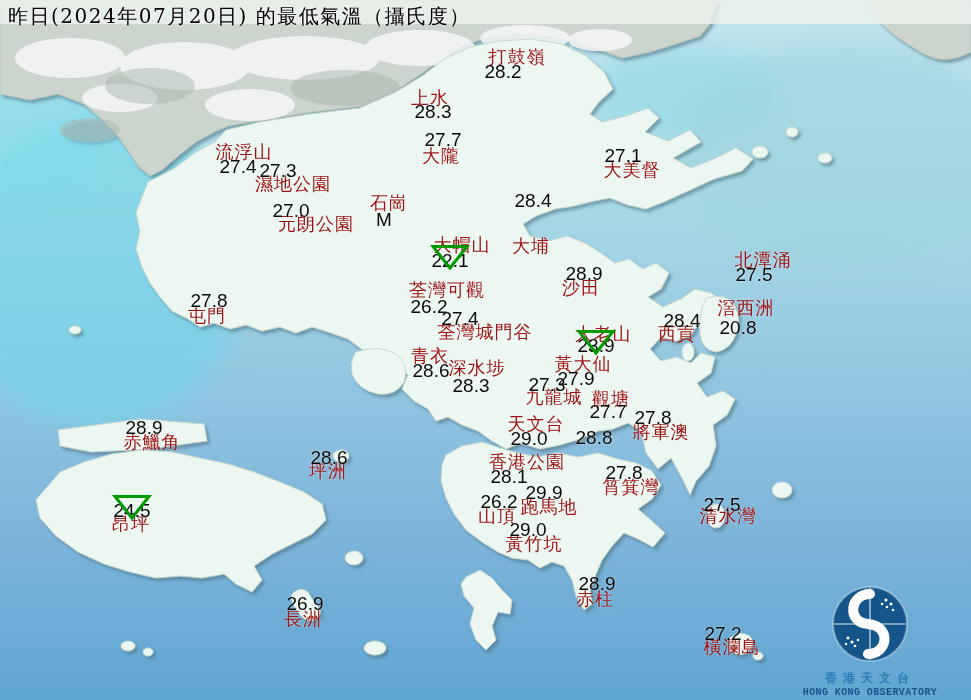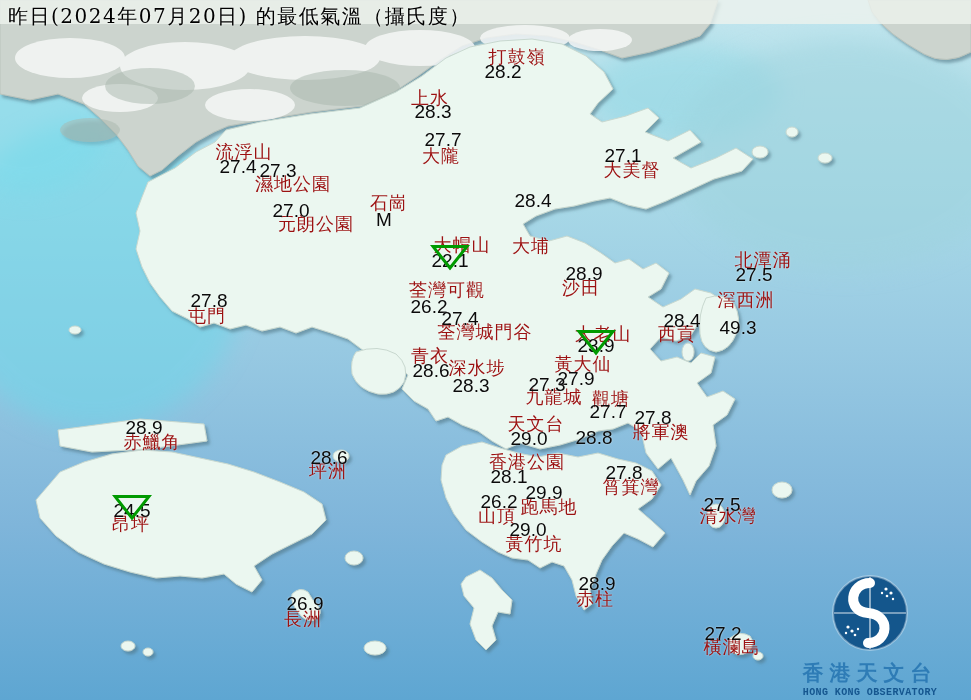--- a/index.html
+++ b/index.html
@@ -26,21 +26,21 @@
     font-size:19px; color:var(--value-color,#0a0a0a);
     white-space:nowrap; text-shadow:0 0 2px rgba(255,255,255,.65);
   }
   .s-marker { position:absolute; transform:translate(-50%,-50%); z-index:21; pointer-events:none; }
   .logo {
     position:absolute; right:6px; bottom:2px; width:190px; z-index:30;
     text-align:center;
   }
   .logo .cn {
     font-family:"DejaVu Serif","Liberation Serif",serif;
-    font-size:21px; font-weight:bold; letter-spacing:6px; color:#2e7cb6;
+    font-size:12px; font-weight:bold; letter-spacing:6px; color:#2e7cb6;
     margin-top:2px; white-space:nowrap;
   }
   .logo .en {
     font-size:10px; font-weight:bold; color:#15568f; letter-spacing:.4px; white-space:nowrap;font-family:Liberation Mono, monospace;
   }
 </style>
 </head>
 <body>
 
 <div class="stage">
@@ -203,22 +203,22 @@
           <path d="M3 3 L37 3 L20 24.5 Z" fill="none" stroke="#009a00" stroke-width="3" stroke-linejoin="miter"></path>
         </svg></div>
       <div class="s-name" style="left: 303px; top: 619px;">長洲</div>
       <div class="s-value" style="left: 305px; top: 604px;">26.9</div>
       <div class="s-name" style="left: 595px; top: 599px;">赤柱</div>
       <div class="s-value" style="left: 597px; top: 584px;">28.9</div>
       <div class="s-name" style="left: 732px; top: 647px;">橫瀾島</div>
       <div class="s-value" style="left: 723px; top: 634px;">27.2</div>
       <div class="s-name" style="left: 763px; top: 260px;">北潭涌</div>
       <div class="s-value" style="left: 754px; top: 275px;">27.5</div>
-      <div class="s-name" style="left: 746px; top: 300px;">滘西洲</div>
-      <div class="s-value" style="left: 738px; top: 328px;">49.3</div>
+      <div class="s-name" style="left: 746px; top: 308px;">滘西洲</div>
+      <div class="s-value" style="left: 738px; top: 328px;">20.8</div>
       <div class="s-name" style="left: 677px; top: 334px;">西貢</div>
       <div class="s-value" style="left: 682px; top: 321px;">28.4</div>
       <div class="s-name" style="left: 207px; top: 316px;">屯門</div>
       <div class="s-value" style="left: 209px; top: 301px;">27.8</div>
       <div class="s-name" style="left: 531px; top: 215px; margin-top: 31px;">大埔</div>
       <div class="s-value" style="left: 533px; top: 201px;">28.4</div>
     </div>
 
   <div class="logo">
     <svg width="80" height="80" viewBox="0 0 80 80">

